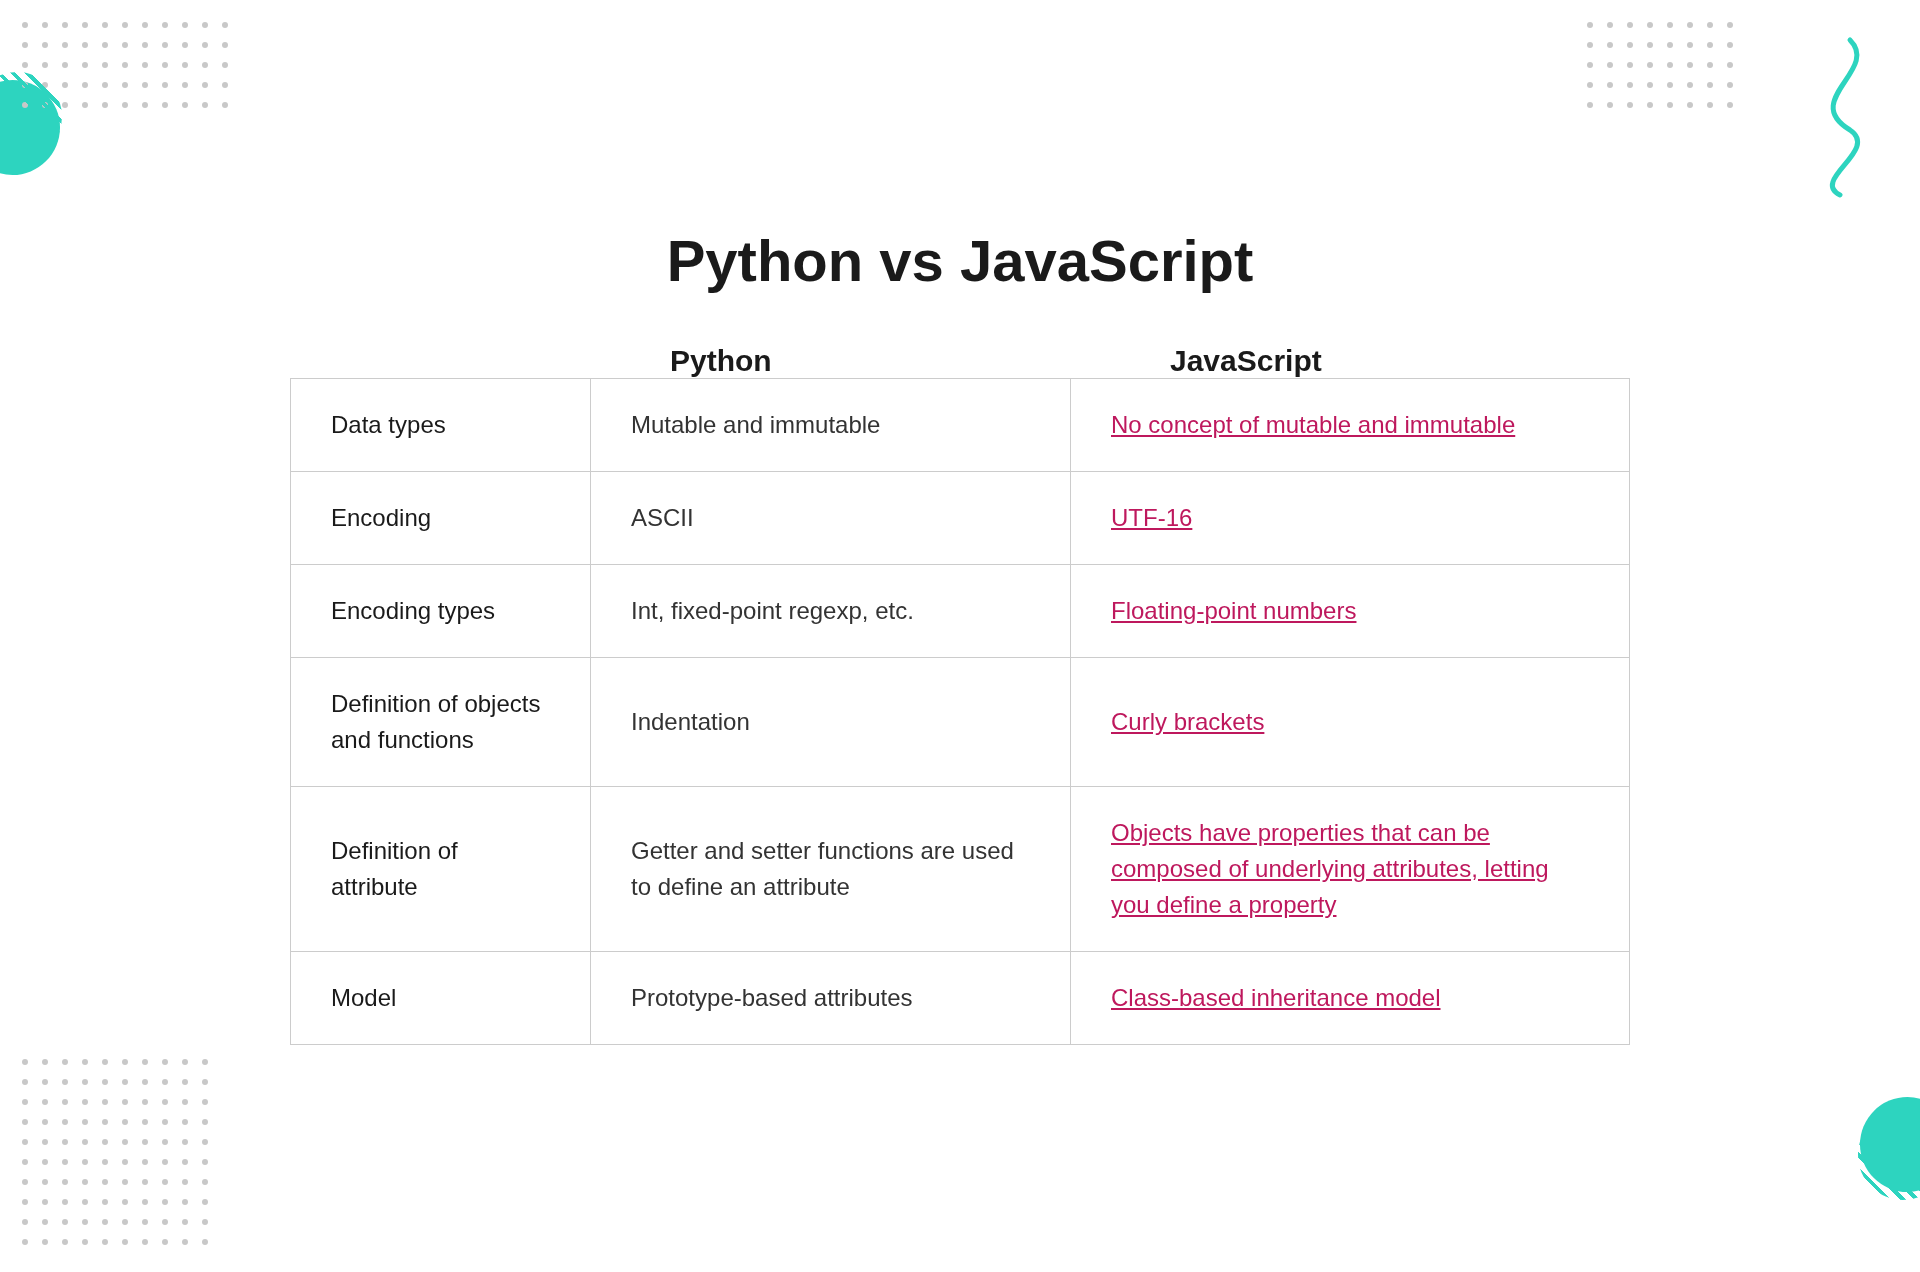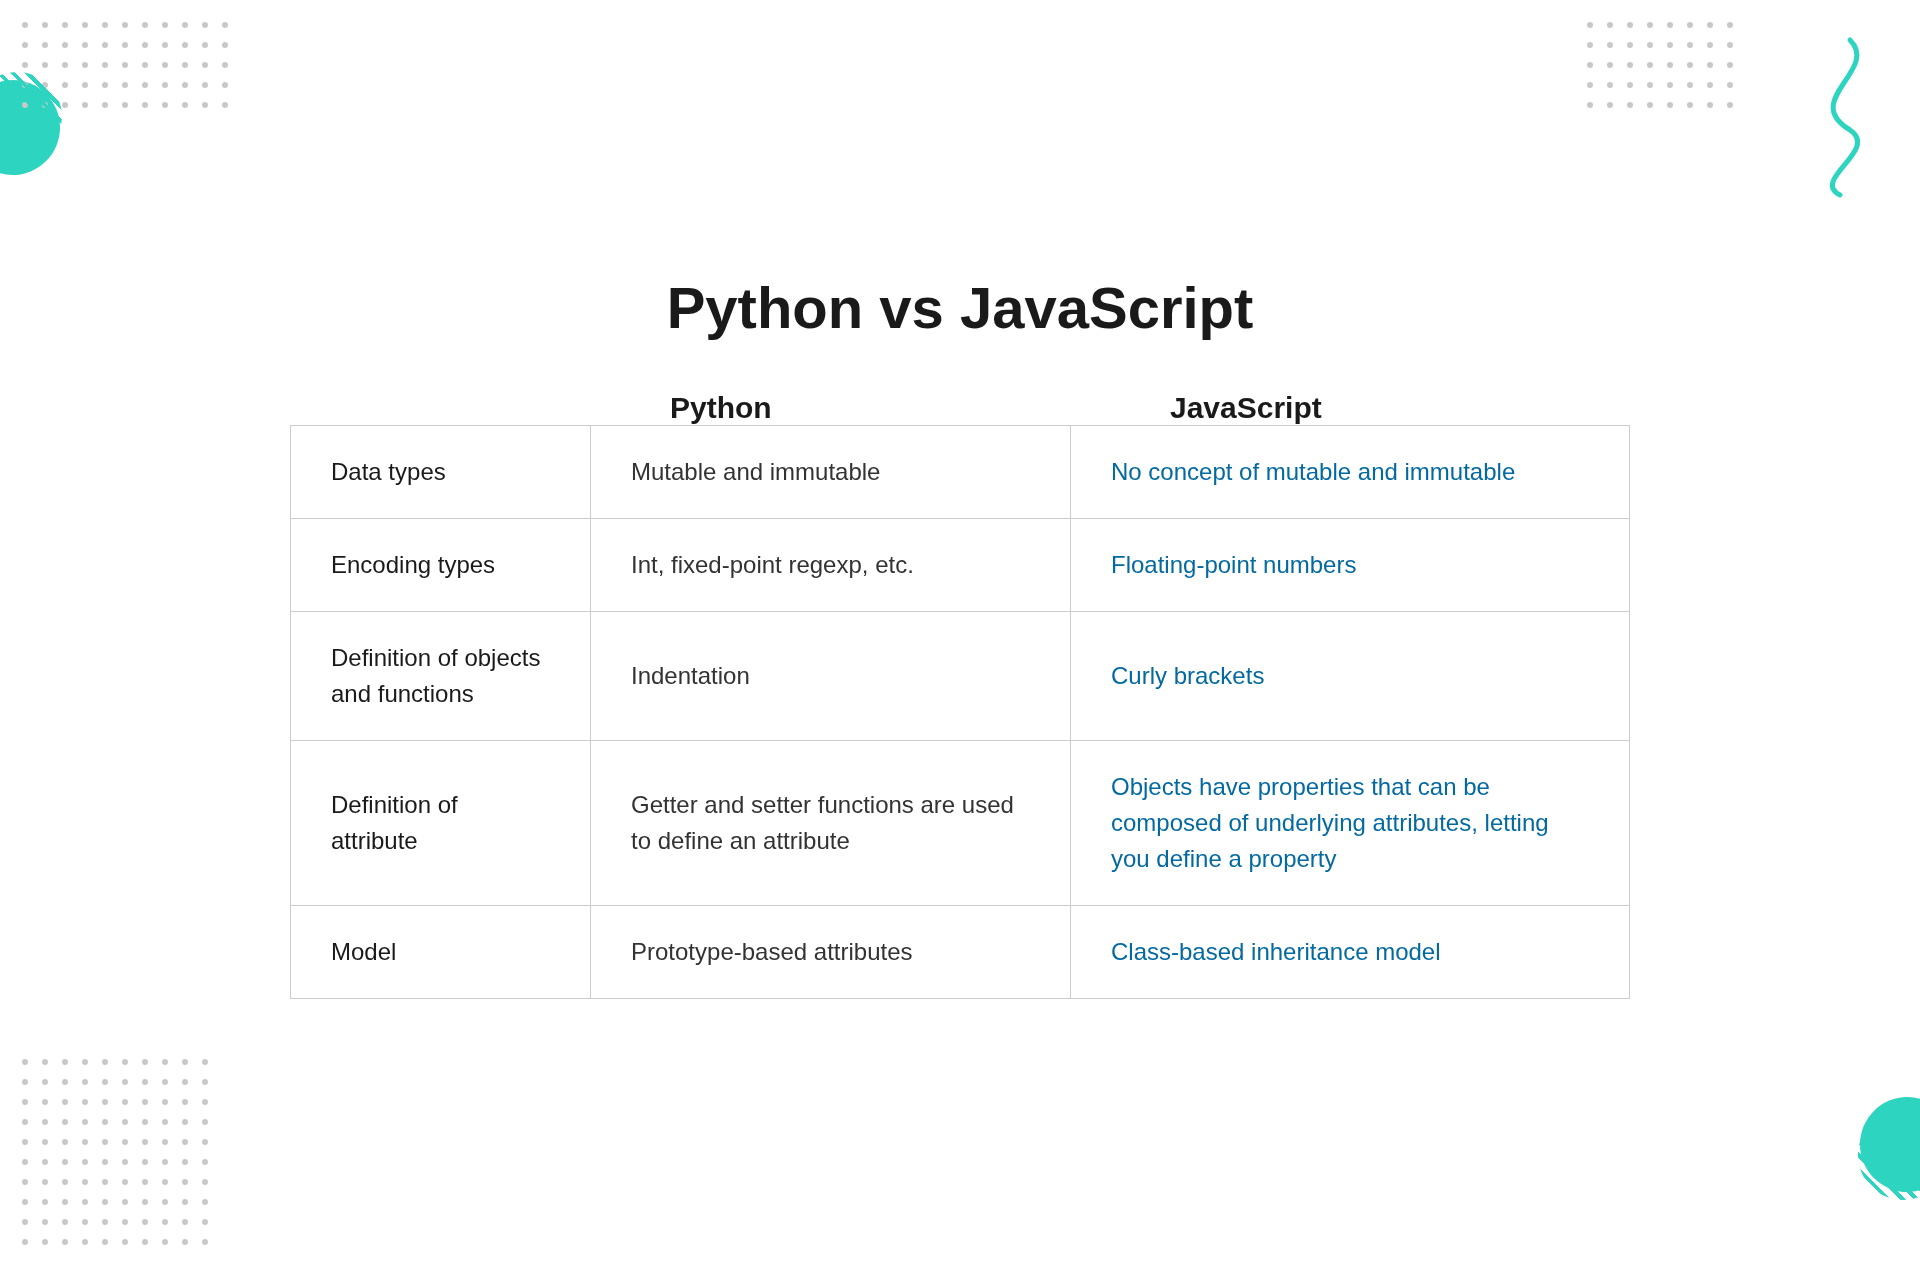--- a/index.html
+++ b/index.html
@@ -79,21 +79,22 @@
     }
 
     .comparison-table .python-col {
       width: 480px;
       font-weight: 400;
       color: #333;
     }
 
     .comparison-table .js-col {
       font-weight: 400;
-      color: #0369a1;
+      color: #be185d;
+      text-decoration: underline;
     }
   </style>
 </head>
 <body>
 
 <div style="position:absolute;top:80px;left:-35px;width:95px;height:95px;border-radius:50%;background:#2dd4bf;"></div>
 
 <div style="position:absolute;bottom:80px;right:-35px;width:95px;height:95px;border-radius:50%;background:#2dd4bf;"></div>
 
 <div style="position:absolute;top:72px;left:-28px;width:90px;height:90px;border-radius:50%;background:repeating-linear-gradient(45deg,#2dd4bf 0px,#2dd4bf 4px,transparent 4px,transparent 10px);z-index:1;"></div>
@@ -337,20 +338,25 @@
   </div>
 
   <table class="comparison-table">
     <tbody id="table-body">
     <tr>
           <td class="row-label">Data types</td>
           <td class="python-col">Mutable and immutable</td>
           <td class="js-col">No concept of mutable and immutable</td>
         </tr>
         <tr>
+          <td class="row-label">Encoding</td>
+          <td class="python-col">ASCII</td>
+          <td class="js-col">UTF-16</td>
+        </tr>
+        <tr>
           <td class="row-label">Encoding types</td>
           <td class="python-col">Int, fixed-point regexp, etc.</td>
           <td class="js-col">Floating-point numbers</td>
         </tr>
         <tr>
           <td class="row-label">Definition of objects<br>and functions</td>
           <td class="python-col">Indentation</td>
           <td class="js-col">Curly brackets</td>
         </tr>
         <tr>

